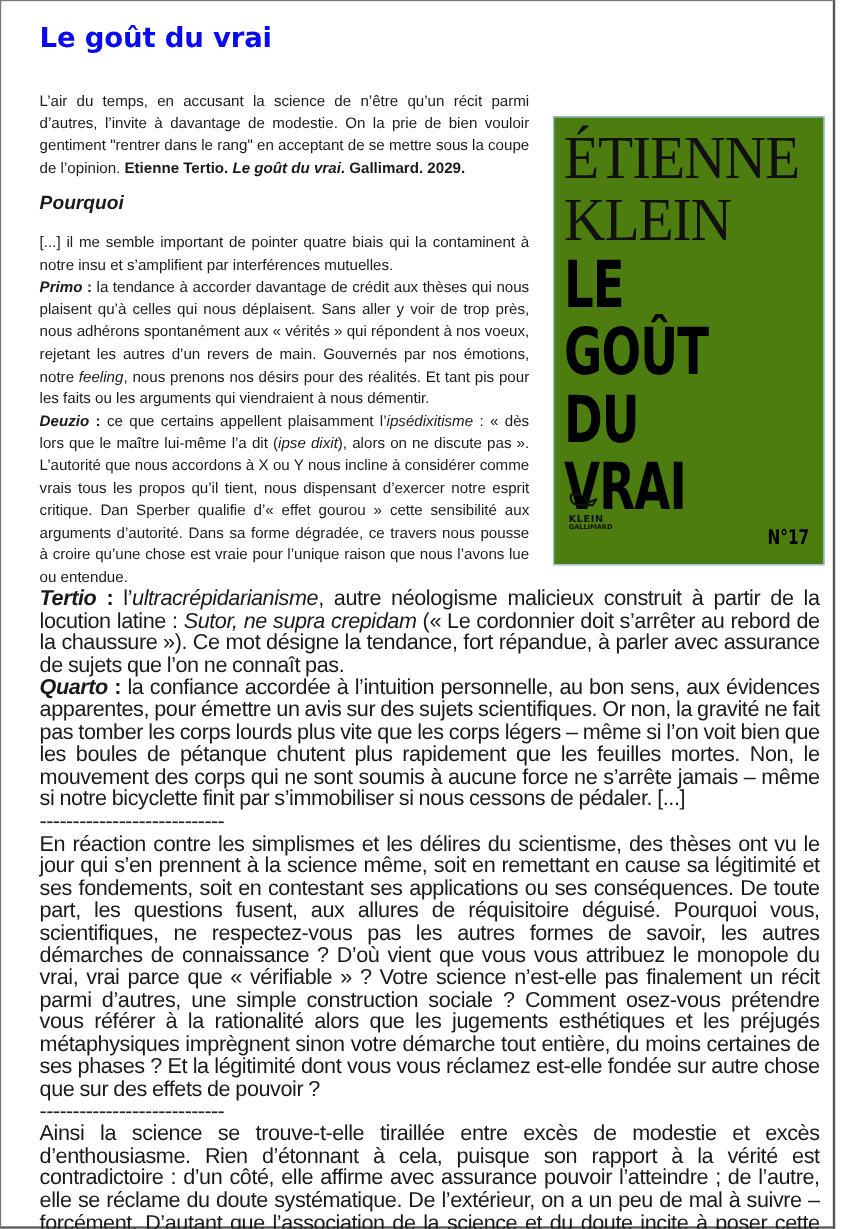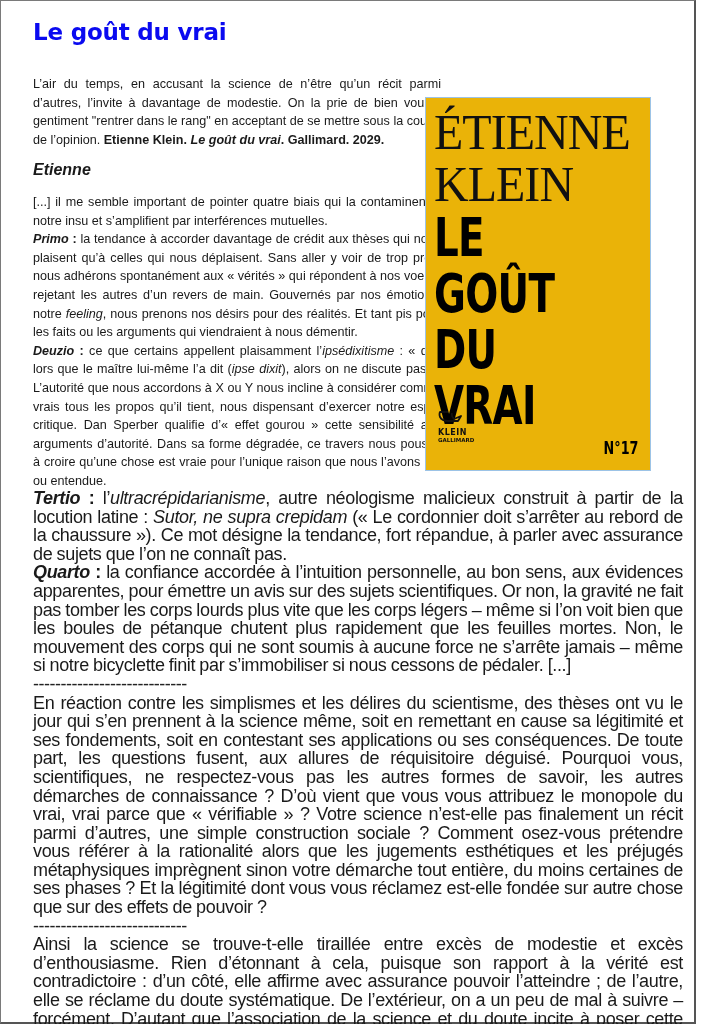--- a/index.html
+++ b/index.html
@@ -39,25 +39,25 @@
     .ext1 { top: 192px; }
     .full-text {
       position: absolute; left: 32px; width: 650px;
       font-size: 18px; line-height: 18.6px;
       text-align: justify;
       font-family: "Liberation Sans", sans-serif;
     }
     .full-text p { margin: 0; }
     .narrow { letter-spacing: -0.35px; word-spacing: -0.4px; }
     .cover {
-      position: absolute; left: 424px; top: 96px;
+      position: absolute; left: 460px; top: 96px;
       width: 226px; height: 374px;
       box-sizing: border-box;
       border: 1px solid #9cc3e6;
-      background: #eab308;
+      background: #4d7c0f;
     }
     .cover-author {
       position: absolute; left: 8px; top: 8px;
       font-family: "Liberation Serif", serif;
       font-size: 51px; line-height: 52px;
       color: #111;
       transform: scaleX(0.94); transform-origin: left top;
       letter-spacing: -1px;
     }
     .cover-title {
@@ -94,24 +94,24 @@
     i { font-style: italic; }
   </style>
 </head>
 <body>
 
 <div class="page">
 
   <h1 class="title">Le goût du vrai</h1>
 
   <div class="col-text intro">
-    <p><span>L’air du temps, en accusant la science de n’être qu’un récit parmi d’autres, l’invite à davantage de modestie. On la prie de bien vouloir gentiment "rentrer dans le rang" en acceptant de se mettre sous la coupe de l’opinion. </span><b>Etienne Klein. </b><b><i>Le goût du vrai</i></b><b>. Gallimard. 2029.</b></p>
+    <p><span>L’air du temps, en accusant la science de n’être qu’un récit parmi d’autres, l’invite à davantage de modestie. On la prie de bien vouloir gentiment "rentrer dans le rang" en acceptant de se mettre sous la coupe de l’opinion. </span><b>Etienne Tertio. </b><b><i>Le goût du vrai</i></b><b>. Gallimard. 2029.</b></p>
   </div>
 
-  <h2 class="extraits">Etienne</h2>
+  <h2 class="extraits">Pourquoi</h2>
 
   <div class="col-text ext1">
     <p>[...] il me semble important de pointer quatre biais qui la contaminent à notre insu et s’amplifient par interférences mutuelles.</p>
     <p><b><i>Primo</i></b><b> : </b><span>la tendance à accorder davantage de crédit aux thèses qui nous plaisent qu’à celles qui nous déplaisent. Sans aller y voir de trop près, nous adhérons spontanément aux « vérités » qui répondent à nos voeux, rejetant les autres d’un revers de main. Gouvernés par nos émotions, notre </span><i>feeling</i><span>, nous prenons nos désirs pour des réalités. Et tant pis pour les faits ou les arguments qui viendraient à nous démentir.</span></p>
     <p><b><i>Deuzio</i></b><b> : </b><span>ce que certains appellent plaisamment l’</span><i>ipsédixitisme</i><span> : « dès lors que le maître lui-même l’a dit (</span><i>ipse dixit</i><span>), alors on ne discute pas ». L’autorité que nous accordons à X ou Y nous incline à considérer comme vrais tous les propos qu’il tient, nous dispensant d’exercer notre esprit critique. Dan Sperber qualifie d’« effet gourou » cette sensibilité aux arguments d’autorité. Dans sa forme dégradée, ce travers nous pousse à croire qu’une chose est vraie pour l’unique raison que nous l’avons lue ou entendue.</span></p>
   </div>
 
   <div class="full-text narrow" style="top: 488px;">
     <p><b><i>Tertio</i></b><b> : </b><span>l’</span><i>ultracrépidarianisme</i><span>, autre néologisme malicieux construit à partir de la locution latine : </span><i>Sutor, ne supra crepidam</i><span> (« Le cordonnier doit s’arrêter au rebord de la chaussure »). Ce mot désigne la tendance, fort répandue, à parler avec assurance de sujets que l’on ne connaît pas.</span></p>
     <p><b><i>Quarto</i></b><b> : </b><span>la confiance accordée à l’intuition personnelle, au bon sens, aux évidences apparentes, pour émettre un avis sur des sujets scientifiques. Or non, la gravité ne fait pas tomber les corps lourds plus vite que les corps légers – même si l’on voit bien que les boules de pétanque chutent plus rapidement que les feuilles mortes. Non, le mouvement des corps qui ne sont soumis à aucune force ne s’arrête jamais – même si notre bicyclette finit par s’immobiliser si nous cessons de pédaler. [...]</span></p>

